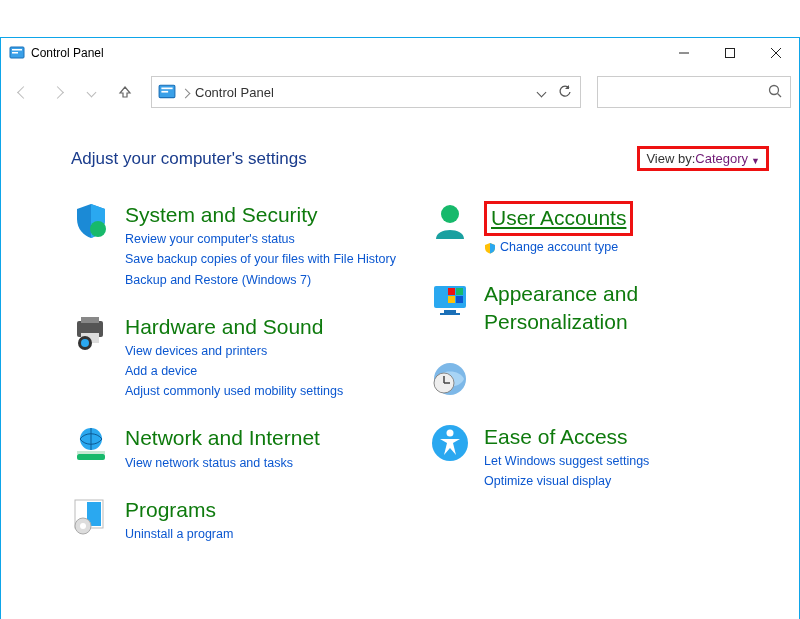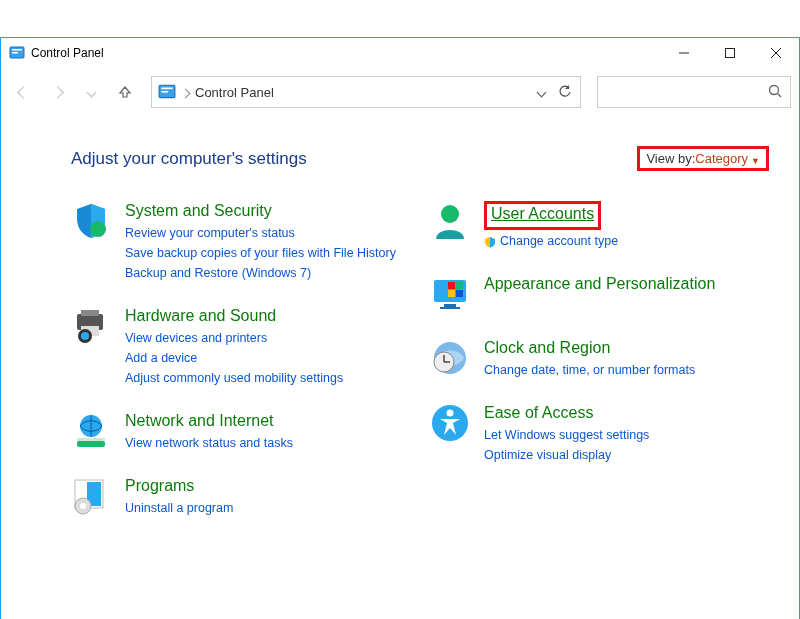--- a/index.html
+++ b/index.html
@@ -25,28 +25,28 @@
   .addr-box .addr-end { width: 18px; height: 18px; display:flex; align-items:center; justify-content:center; color:#555; }
   .search-box { flex: 1; height: 32px; border: 1px solid #ccc; display: flex; align-items: center; justify-content: flex-end; padding: 0 8px; margin-left: 10px; }
   .search-icon { color: #666; }
 
   
   .content { padding: 20px 30px 20px 30px; }
   .heading-row { display: flex; justify-content: space-between; align-items: center; margin: 10px 0 30px 40px; }
   .heading { font-size: 17px; color: #1a3c8c; font-weight: 400; }
   .viewby { font-size: 13px; border: 3px solid #e11; padding: 2px 6px; display: flex; align-items: center; gap: 0; }
   .viewby-label { color: #333; }
-  .viewby-value { color: #c2410c; display:flex; align-items:flex-end; gap:3px; }
+  .viewby-value { color: #701a75; display:flex; align-items:flex-end; gap:3px; }
 
   .categories { display: flex; gap: 20px; margin-left: 40px; }
   .column { flex: 1; display: flex; flex-direction: column; gap: 24px; }
   .category { display: flex; gap: 14px; }
   .cat-icon { width: 40px; height: 40px; flex-shrink: 0; position: relative; }
   .cat-body { display: flex; flex-direction: column; gap: 2px; }
-  .cat-title { color: #0e7a0d; font-size: 16px; font-weight: 400; line-height: 1.3; }
+  .cat-title { color: #0e7a0d; font-size: 21px; font-weight: 400; line-height: 1.3; }
   .cat-title.highlighted { border: 3px solid #e11; padding: 0 4px 2px 4px; display:inline-block; width:fit-content; text-decoration: underline; }
   .cat-link { color: #0b57d0; font-size: 12.5px; line-height: 1.45; display:flex; align-items:center; gap:4px; }
   .cat-link .mini-shield { width:12px; height:12px; flex-shrink:0; }
 
   .watermark { position: absolute; bottom: 6px; right: 24px; font-size: 11px; color: #aaa; }
   .resize-grip { position:absolute; bottom:1px; right:1px; width:14px; height:14px; }
 
   .chev::after { content:""; display:inline-block; width:6px; height:6px; border-right:1.5px solid currentColor; border-bottom:1.5px solid currentColor; transform: rotate(-45deg); }
   .chev.down::after { transform: rotate(45deg); }
   .arrow-l::before{content:"";display:inline-block;width:8px;height:8px;border-left:1.5px solid currentColor;border-bottom:1.5px solid currentColor;transform:rotate(45deg);}
@@ -248,24 +248,20 @@
         <div class="category">
           <div class="cat-icon">
             <svg width="40" height="40" viewBox="0 0 40 40">
                 <circle cx="20" cy="20" r="16" fill="#7db8e8"></circle>
                 <path d="M6 20 C10 10 30 10 34 20 C30 30 10 30 6 20" fill="#a8d4f5"></path>
                 <circle cx="14" cy="24" r="10" fill="#eee" stroke="#888"></circle>
                 <line x1="14" y1="24" x2="14" y2="17" stroke="#444" stroke-width="1.5"></line>
                 <line x1="14" y1="24" x2="20" y2="24" stroke="#444" stroke-width="1.5"></line>
               </svg>
           </div>
-          <div class="cat-body">
-            <a class="cat-title">Clock and Region</a>
-            <a class="cat-link">Change date, time, or number formats</a>
-          </div>
         </div>
 
         <div class="category">
           <div class="cat-icon">
             <svg width="40" height="40" viewBox="0 0 40 40">
                 <circle cx="20" cy="20" r="18" fill="#2aa8f0"></circle>
                 <circle cx="20" cy="10" r="3.5" fill="#fff"></circle>
                 <path d="M10 16 L30 16 L23 20 L26 32 L20 25 L14 32 L17 20 Z" fill="#fff"></path>
               </svg>
           </div>

